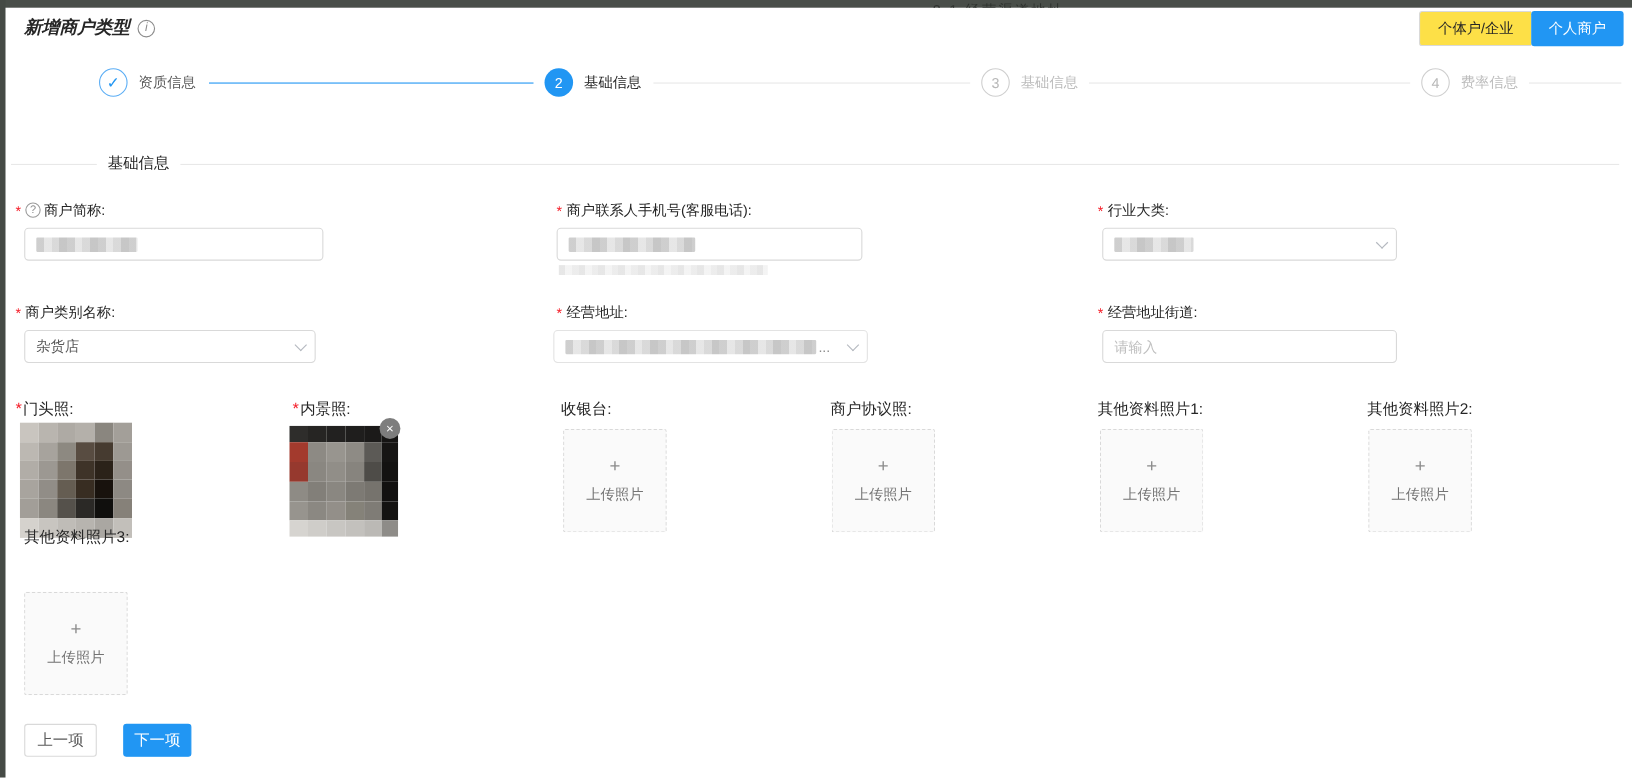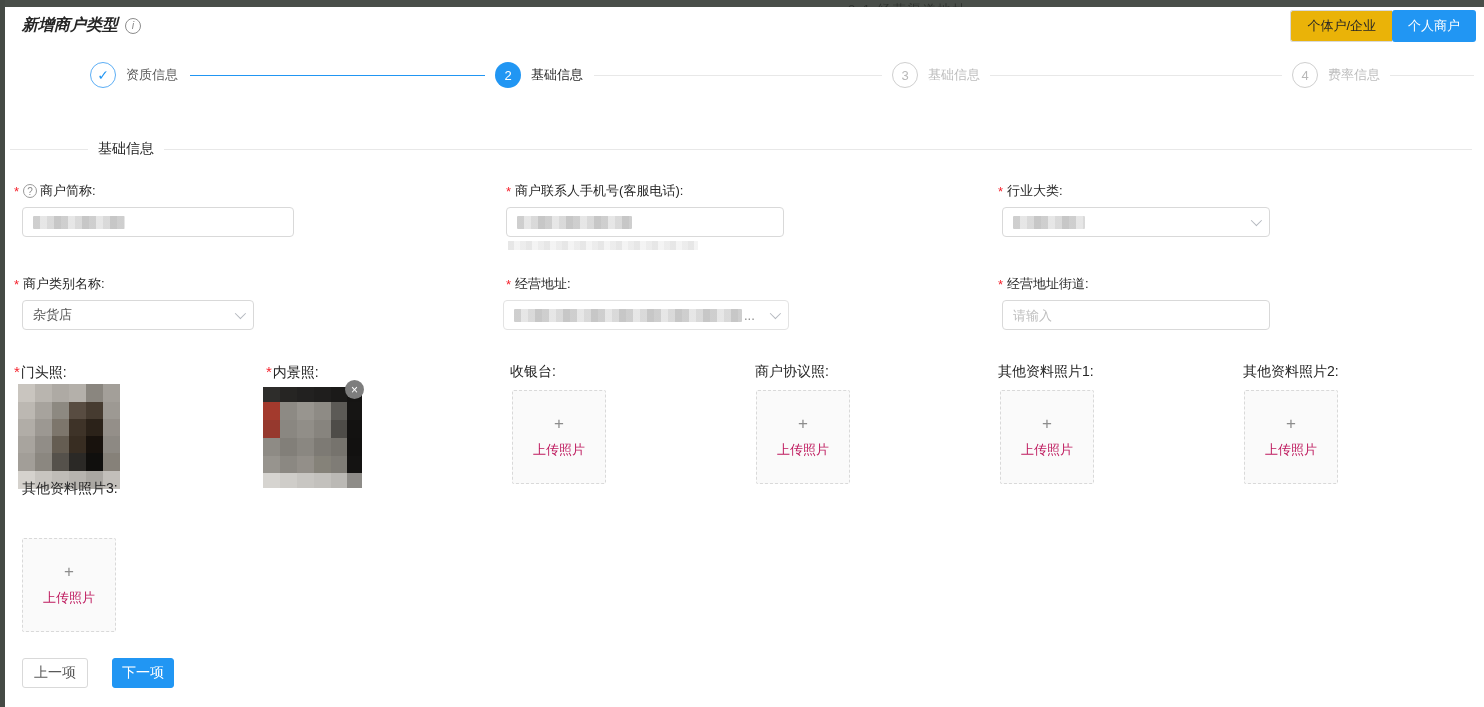--- a/index.html
+++ b/index.html
@@ -18,21 +18,21 @@
 
   
   .page-title { position:absolute; left:22px; top:15px; font-size:16px;
     font-weight:bold; color:#262626; display:flex; align-items:center; gap:7px;font-style:italic; }
   .info-circle { width:16px; height:16px; border:1px solid #8c8c8c; border-radius:50%;
     color:#8c8c8c; font-size:11px; font-weight:normal; display:flex;
     align-items:center; justify-content:center; line-height:1; }
   .toggle-group { position:absolute; top:10px; right:8px; display:flex; }
   .toggle-btn { height:32px; padding:0 16px; font-size:13px; display:flex;
     align-items:center; justify-content:center; cursor:pointer; }
-  .toggle-btn.plain { background:#eab308; border:1px solid #d9d9d9; color:#262626;
+  .toggle-btn.plain { background:#fde047; border:1px solid #d9d9d9; color:#262626;
     border-radius:3px 0 0 3px; border-right:none; }
   .toggle-btn.active { background:#2196f3; color:#fff; border-radius:3px; }
 
   
   .step { position:absolute; top:62px; display:flex; align-items:center; gap:10px; height:26px; }
   .step-circle { width:26px; height:26px; border-radius:50%; display:flex; align-items:center;
     justify-content:center; font-size:13px; background:#fff; }
   .step.completed .step-circle { border:1px solid #5caef5; color:#2196f3; font-size:14px; }
   .step.active .step-circle { background:#2196f3; color:#fff; }
   .step.pending .step-circle { border:1px solid #cfcfcf; color:#b8b8b8; }
@@ -72,21 +72,21 @@
   .echo { position:absolute; height:9px; opacity:.45;
     background:repeating-linear-gradient(90deg,#c9c9c9 0 6px,#e6e6e6 6px 12px,#d6d6d6 12px 18px); }
 
   
   .ulabel { position:absolute; font-size:14px; color:#262626; white-space:nowrap; }
   .ulabel .req { font-size:15px; }
   .upload-box { position:absolute; width:94px; height:94px; border:1px dashed #d9d9d9;
     border-radius:2px; background:#fafafa; display:flex; flex-direction:column;
     align-items:center; justify-content:center; gap:9px; cursor:pointer; }
   .upload-box .plus { font-size:17px; color:#8c8c8c; line-height:1; }
-  .upload-box .utext { font-size:13px; color:#be185d; }
+  .upload-box .utext { font-size:13px; color:#737373; }
   .photo { position:absolute; cursor:pointer; }
   .photo svg { display:block; }
   .remove-btn { position:absolute; width:19px; height:19px; border-radius:50%;
     background:#7d7d7d; color:#fff; font-size:12px; display:flex; align-items:center;
     justify-content:center; cursor:pointer; z-index:4; line-height:1; }
 
   
   .btn { position:absolute; height:30px; border-radius:3px; font-size:14px;
     display:flex; align-items:center; justify-content:center; cursor:pointer; }
   .btn.prev { left:22px; top:658px; width:66px; background:#fff;
@@ -162,21 +162,21 @@
 </div>
 <div class="control select" style="left:1002px; top:207px; width:268px;">
   <div class="redact" style="width:72px;"></div>
   <span class="chev"></span>
 </div>
 
 <div class="flabel" style="left:14px; top:275px;">
   <span class="req">*</span>
   <span>商户类别名称:</span>
 </div>
-<div class="control select" style="left:22px; top:300px; width:232px;gap:40px;">
+<div class="control select" style="left:22px; top:300px; width:265px;gap:40px;">
   <span class="sel-val">杂货店</span>
   <span class="chev"></span>
 </div>
 
 <div class="flabel" style="left:506px; top:275px;">
   <span class="req">*</span>
   <span>经营地址:</span>
 </div>
 <div class="control select" style="left:503px; top:300px; width:286px; border-color:#e3e3e3;">
   <div class="redact" style="width:228px;"></div>

